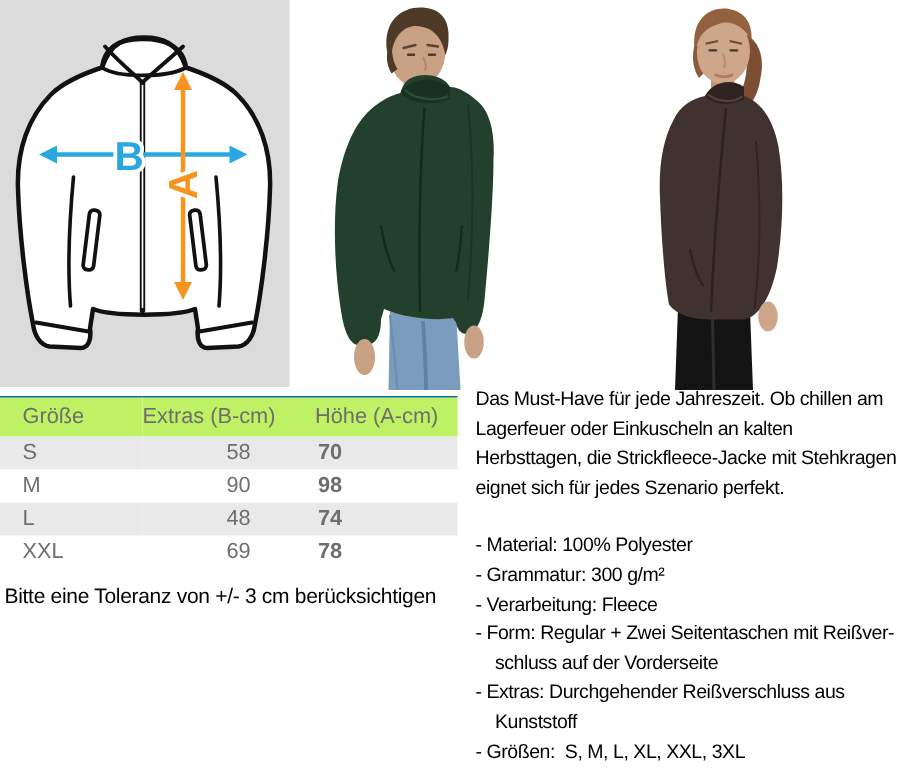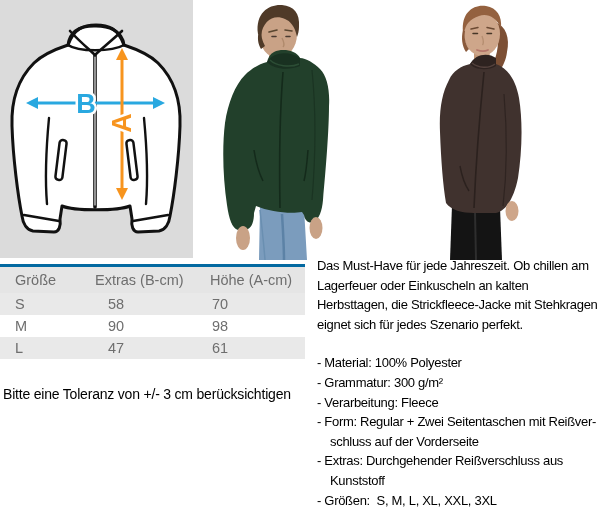--- a/index.html
+++ b/index.html
@@ -24,29 +24,29 @@
   table.size-table {
     width:100%; border-collapse:collapse; table-layout:fixed;
     font-size:14.5px; color:#6e6e6e;
   }
   table.size-table th, table.size-table td {
     font-weight:normal; text-align:left; padding:0; vertical-align:middle;
   }
   table.size-table col.c1 { width:95px; }
   table.size-table col.c2 { width:115px; }
   table.size-table thead th {
-    background:#e5e5e5; border-top:3px solid #0369a1; height:26px;
+    background:#bef264; border-top:1px solid #0369a1; height:26px;
   }
   table.size-table tbody td { height:22px; }
   table.size-table tbody tr:nth-child(odd) td { background:#e9e9e9; }
   table.size-table th:first-child, table.size-table td:first-child { padding-left:15px; }
-  table.size-table tbody td:nth-child(2) { padding-left:13px; }
-  table.size-table tbody td:nth-child(3) { padding-left:2px; }
+  table.size-table tbody td:nth-child(2) { padding-left:13px;text-align:center; }
+  table.size-table tbody td:nth-child(3) { padding-left:2px;font-weight:bold; }
   .tolerance-note {
-    margin-top:27px; padding-left:3px; font-size:14px; color:#000000;
+    margin-top:10px; padding-left:3px; font-size:14px; color:#000000;
     letter-spacing:-0.2px;
   }
 
   
   .description-block {
     position:absolute; left:317px; top:256px; width:285px;
     font-size:13px; line-height:19.6px; letter-spacing:-0.3px; color:#000000;
   }
   .description-block p.intro { margin:0 0 19px 0; }
   .description-block .bullet { padding-left:13px; text-indent:-13px; }
@@ -233,22 +233,27 @@
           <td>58</td>
           <td>70</td>
         </tr>
         <tr>
           <td>M</td>
           <td>90</td>
           <td>98</td>
         </tr>
         <tr>
           <td>L</td>
-          <td>47</td>
-          <td>61</td>
+          <td>48</td>
+          <td>74</td>
+        </tr>
+        <tr>
+          <td>XXL</td>
+          <td>69</td>
+          <td>78</td>
         </tr>
       </tbody>
     </table>
     <div class="tolerance-note">Bitte eine Toleranz von +/- 3 cm berücksichtigen</div>
   </div>
 
   <div class="description-block">
     <p class="intro">Das Must-Have für jede Jahreszeit. Ob chillen am Lagerfeuer oder Einkuscheln an kalten Herbsttagen, die Strickfleece-Jacke mit Stehkragen eignet sich für jedes Szenario perfekt.</p>
     <div class="bullets">
       <div class="bullet">- Material: 100% Polyester</div>

